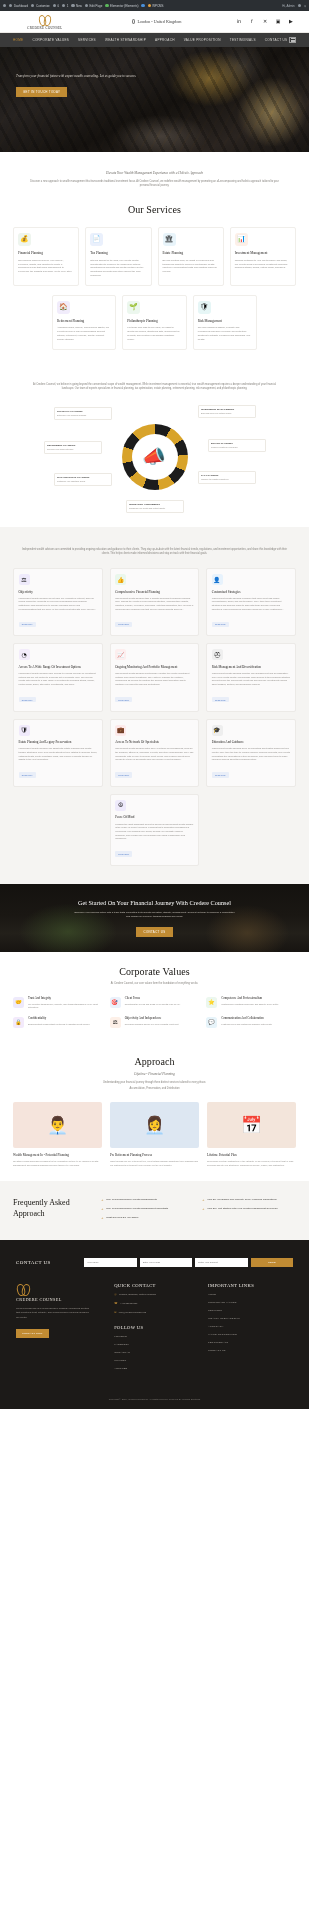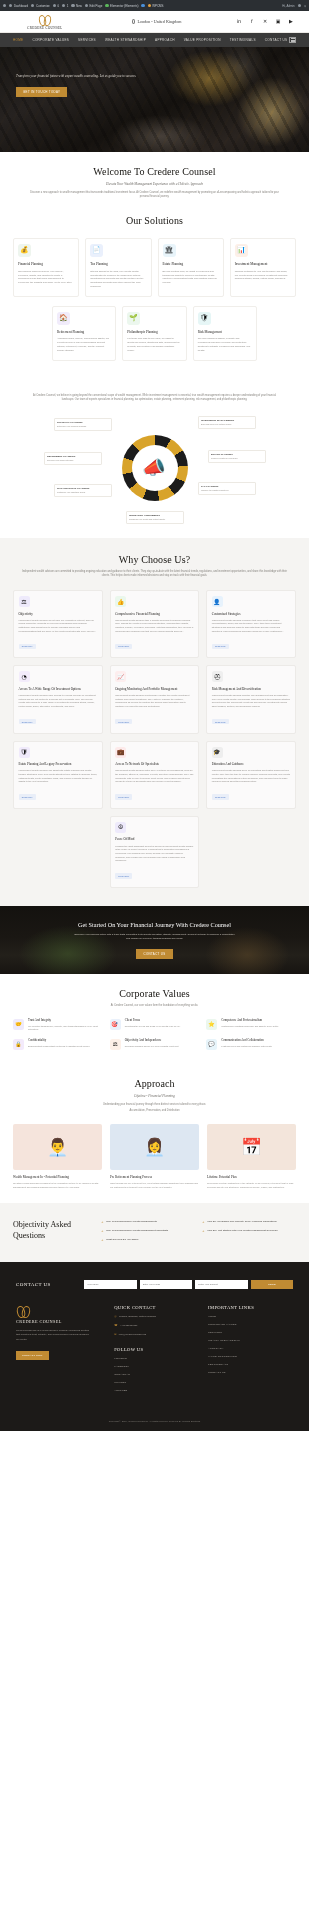--- a/index.html
+++ b/index.html
@@ -310,27 +310,26 @@
 </div>
 
 <div class="hero">
   <div class="hero-inner">
     <p>Transform your financial future with expert wealth counseling. Let us guide you to success.</p>
     <button class="btn-gold">GET IN TOUCH TODAY</button>
   </div>
 </div>
 
 <div class="section">
-  <h2 class="sec-title">Welcome To Credere Counsel</h2>
   <div class="sec-sub">Elevate Your Wealth Management Experience with a Holistic Approach</div>
   <div class="sec-body">Discover a new approach to wealth management that transcends traditional investment focus. At Credere Counsel, we redefine wealth management by promoting an all-encompassing and holistic approach tailored to your personal financial journey.</div>
 </div>
 
 <div class="section" style="padding-top:2px">
-  <h2 class="sec-title">Our Solutions</h2>
+  <h2 class="sec-title">Our Services</h2>
   <div class="cards4">
     <div class="svc-card">
       <div class="svc-ico" style="background:#eef5ee">💰</div>
       <div class="svc-t">Financial Planning</div>
       <div class="svc-d">Our financial planners analyze your income, expenses, assets, and liabilities to create a personalized plan that helps management to experience the budgets and guide you to every step.</div>
     </div>
     <div class="svc-card">
       <div class="svc-ico" style="background:#eaf0fc">📄</div>
       <div class="svc-t">Tax Planning</div>
       <div class="svc-d">Staying abreast of tax laws, our experts identify opportunities to minimize tax burdens for optimal advantageous accounts and identifying them for tax-advantaged accounts and other efficient tax-wise reasoning.</div>
@@ -398,21 +397,20 @@
       </div>
       <div class="cl p7">
         <div class="cl-t">INSURANCE ASSESSMENT</div>
         <div class="cl-d">Safeguard your wealth and protect assets.</div>
       </div>
     </div>
   </div>
 </div>
 
 <div class="why">
-  <h2 class="sec-title">Why Choose Us?</h2>
   <div class="sec-body" style="max-width:270px">Independent wealth advisors are committed to providing ongoing education and guidance to their clients. They stay up-to-date with the latest financial trends, regulations, and investment opportunities, and share this knowledge with their clients. This helps clients make informed decisions and stay on track with their financial goals.</div>
   <div class="why-grid">
     <div class="why-card">
       <div class="why-ico" style="background:#eeeafb">⚖</div>
       <div class="why-t">Objectivity</div>
       <div class="why-d">Independent wealth advisors do not have any conflicts of interest, such as selling proprietary products or receiving commissions from financial institutions. This allows them to provide unbiased advice and recommendations that are solely in the client's best interests. They can rec...</div>
       <span class="readmore">Read more</span>
     </div>
     <div class="why-card">
       <div class="why-ico" style="background:#eaf7ec">👍</div>
@@ -550,21 +548,21 @@
     </div>
     <div class="ap-card">
       <div class="ap-img" style="background:#f3e5db">📅</div>
       <div class="ap-t">Lifetime Potential Plan</div>
       <div class="ap-d">Preserving a lifetime distribution of the estimate of an overview, retirement trust or plan involving and into our strategies. Planning for income, legacy, and distribution.</div>
     </div>
   </div>
 </div>
 
 <div class="faq">
-  <div class="faq-title">Objectivity Asked Questions</div>
+  <div class="faq-title">Frequently Asked Approach</div>
   <div class="faq-list">
     <div class="faq-item">
       <span class="faq-plus">+</span>
       <span class="faq-q">Why Is Comprehensive Wealth Management?</span>
     </div>
     <div class="faq-item">
       <span class="faq-plus">+</span>
       <span class="faq-q">How Do You Ensure The Security Of My Financial Information?</span>
     </div>
     <div class="faq-item">

